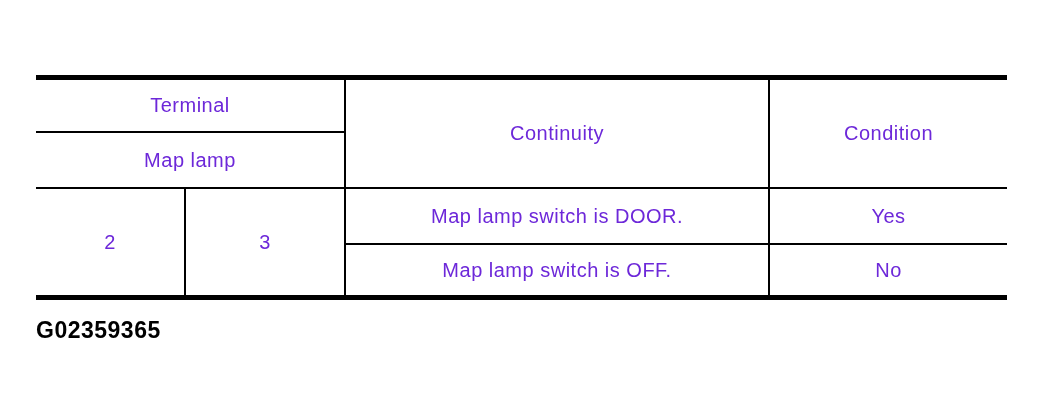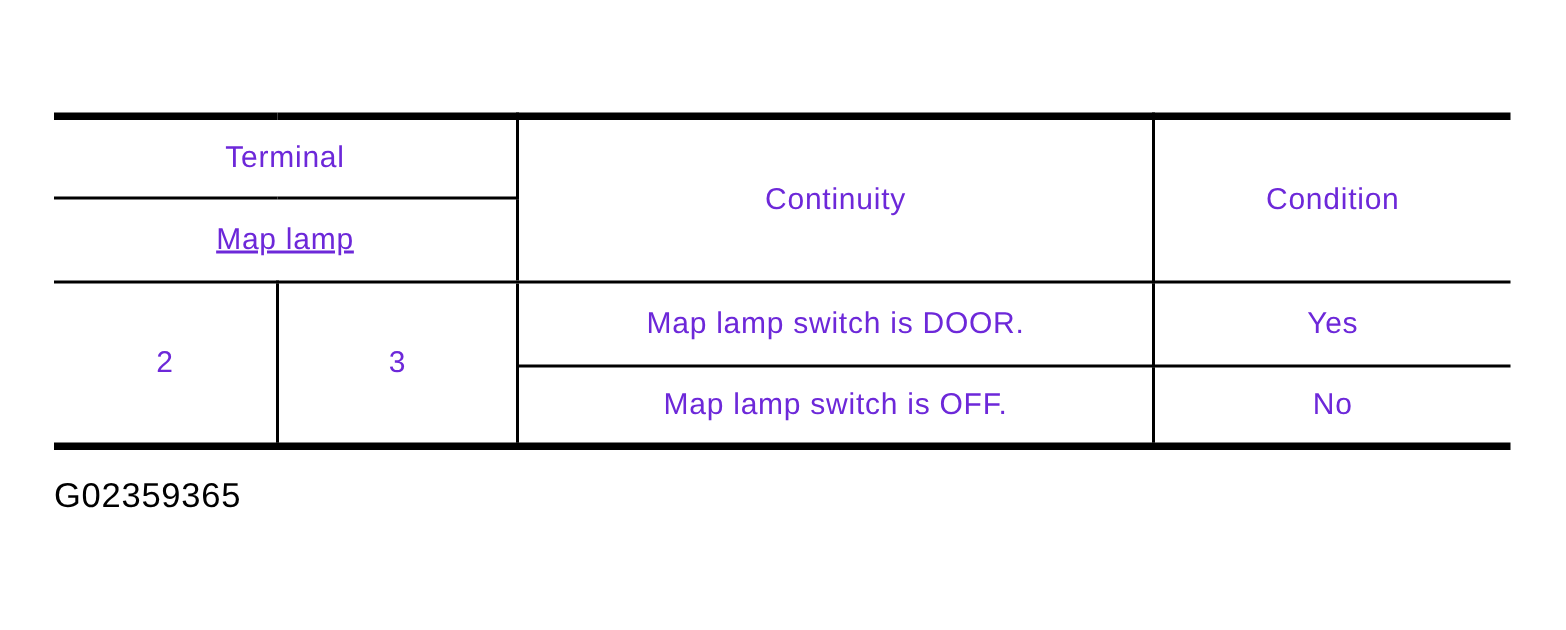--- a/index.html
+++ b/index.html
@@ -30,38 +30,38 @@
   table.continuity-table td {
     font-size: 20px;
     letter-spacing: 0.5px;
     text-align: center;
     vertical-align: middle;
     padding: 0;
     color: #6d28d9;
   }
   
   tr.row-terminal td      { height: 51px; }
-  tr.row-maplamp td       { height: 54px; text-decoration: underline; }
+  tr.row-maplamp td       { height: 54px; }
   tr.row-data-1 td        { height: 54px; }
   tr.row-data-2 td        { height: 50px; }
 
   
   .br { border-right: 2px solid #000000; }
   .bb { border-bottom: 2px solid #000000; }
 
   td.cond-cell {
     text-align: left;
     padding-left: 16px;
   }
   .caption {
     position: absolute;
     left: 36px;
     top: 317px;
     font-size: 23px;
-    font-weight: normal;
+    font-weight: bold;
     letter-spacing: 0.5px;
     color: #000000;
   }
 </style>
 </head>
 <body>
 
 <div class="table-wrap">
   <table class="continuity-table">
     <colgroup>

